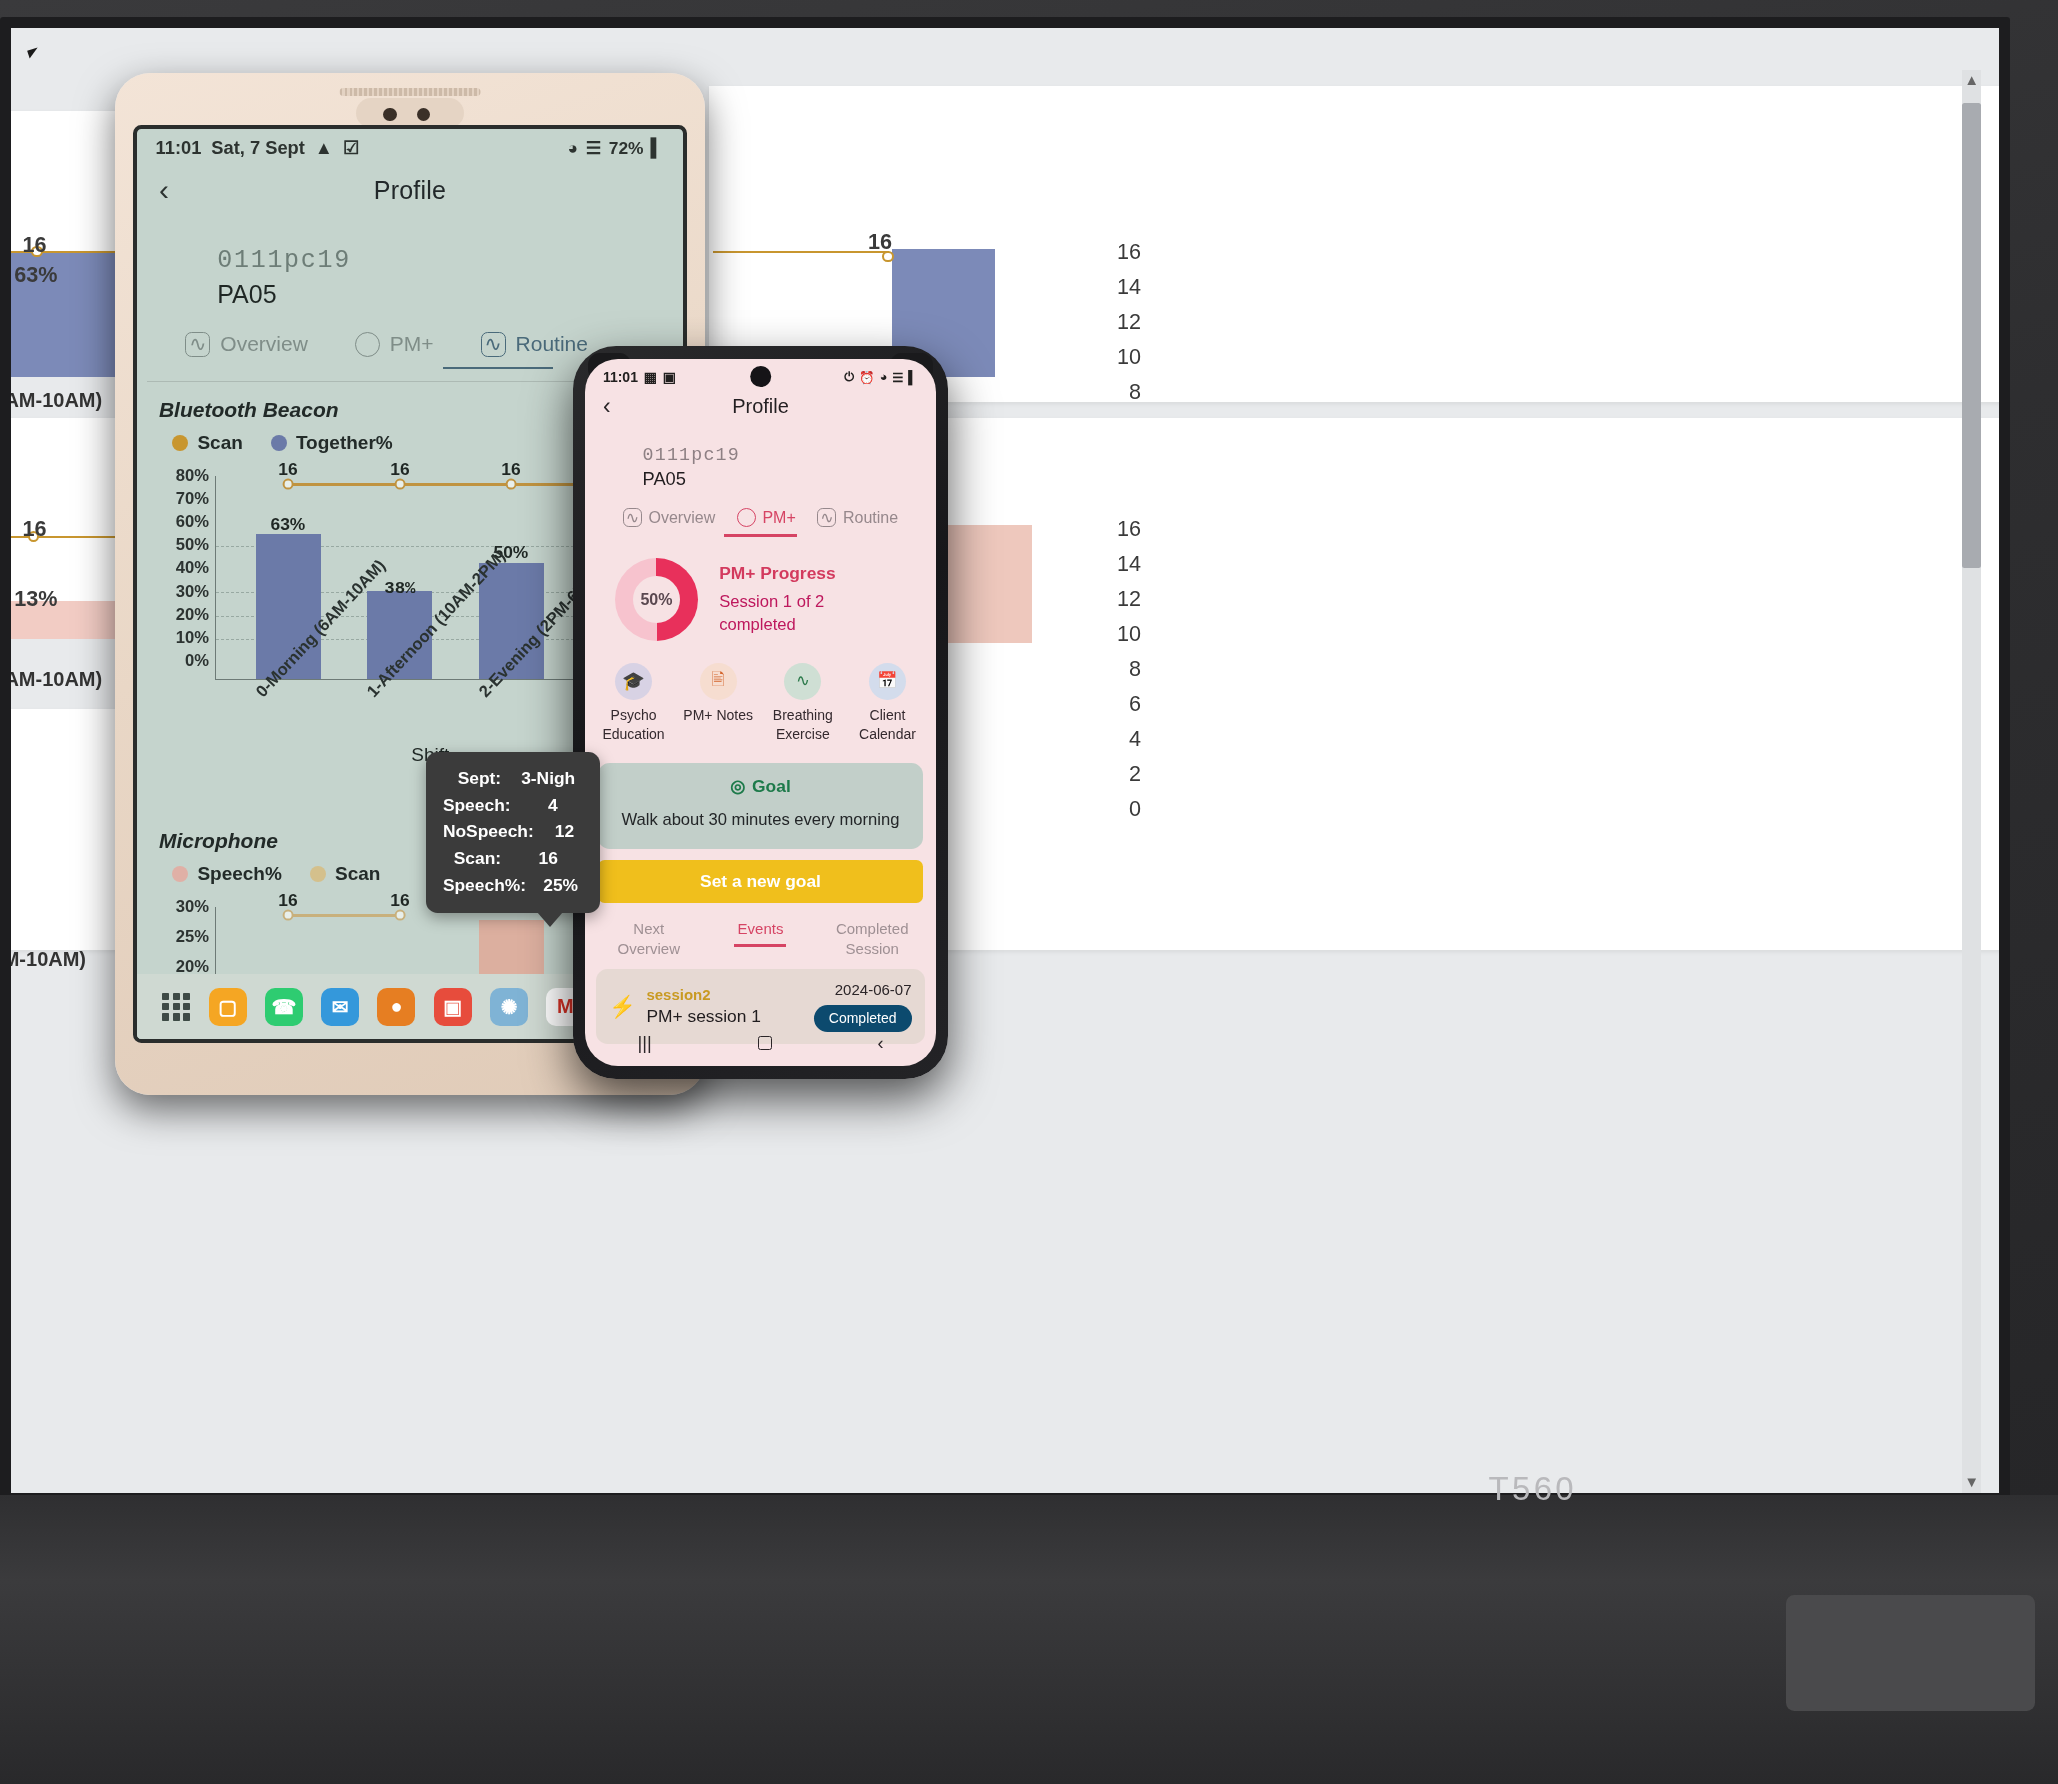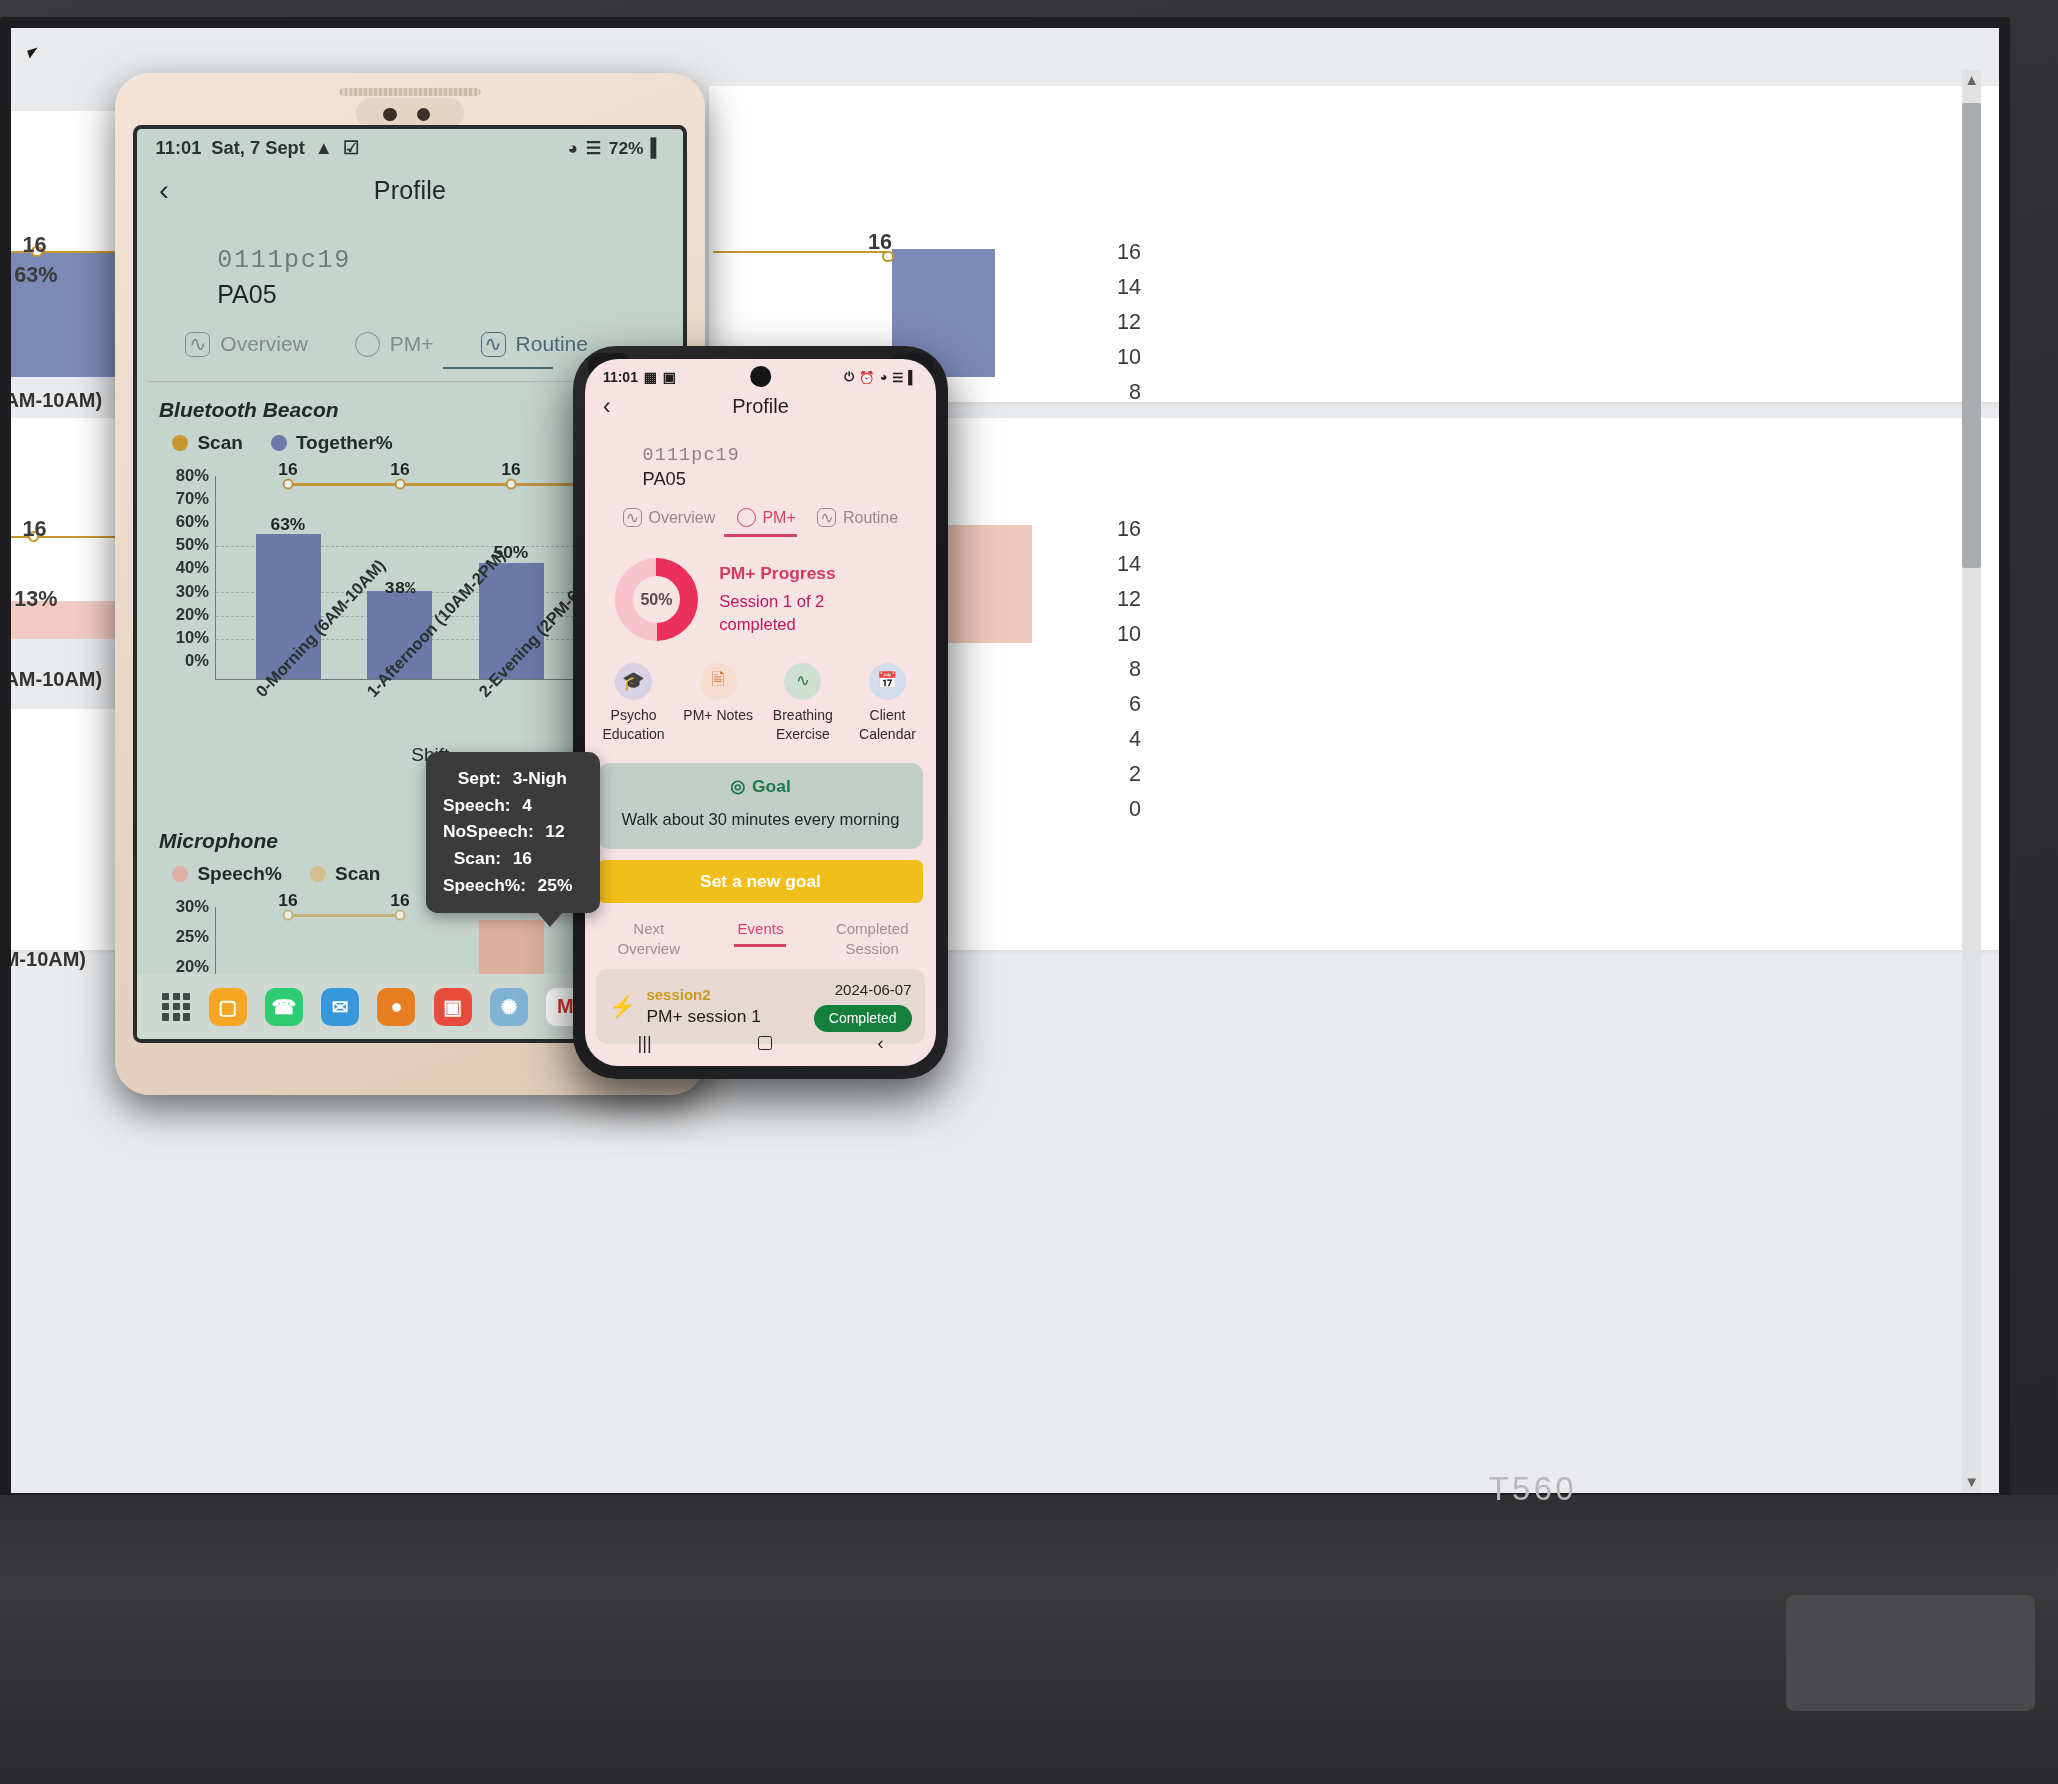--- a/index.html
+++ b/index.html
@@ -204,21 +204,21 @@
 
   .t-tooltip {
     position: absolute;
     background: #3b3b3b; color: #fff; border-radius: 11.6px;
     padding: 13.3px 16.6px 15px 16.6px; font-size: 17.4px; font-weight: bold;
     box-shadow: 0 5px 15px rgba(0,0,0,.35);
     z-index: 8;
   }
   .t-tooltip-row { display: flex; justify-content: flex-end; gap: 11.6px; line-height: 26.6px; }
   .t-tooltip-key { text-align: right; }
-  .t-tooltip-val { width: 71px; text-align: left; }
+  .t-tooltip-val { width: 71px; text-align: center; }
   .t-tooltip-arrow {
     position: absolute; bottom: -13.3px; right: 37px;
     width: 0; height: 0; border-left: 13.3px solid transparent;
     border-right: 13.3px solid transparent; border-top: 15px solid #3b3b3b;
   }
 
   .t-dock {
     position: absolute; left: 0; bottom: 0; width: 100%; height: 65px;
     background: #cfd9d2;
     display: flex; align-items: center; gap: 18.3px; padding-left: 25px;
@@ -341,21 +341,21 @@
     border-radius: 11.6px; padding: 11.6px 13.3px; position: relative;
     display: flex; align-items: center; gap: 10px;
   }
   .p-session-bolt { font-size: 21.6px; color: #d5a021; }
   .p-session-texts { flex: 1; }
   .p-session-name { font-size: 15px; color: #c99a22; font-weight: bold; }
   .p-session-sub { font-size: 17.4px; color: #201c1e; margin-top: 2.5px; }
   .p-session-right { text-align: right; }
   .p-session-date { font-size: 15px; color: #2b2528; }
   .p-badge {
-    margin-top: 6.6px; background: #15803d; color: #fff;
+    margin-top: 6.6px; background: #0c4a6e; color: #fff;
     border-radius: 15px; padding: 5.8px 15px; font-size: 14px; display: inline-block;
   }
   .p-navbar {
     position: absolute; left: 0; bottom: 0; width: 100%; height: 45px;
     display: flex; align-items: center; justify-content: space-around;
     color: #2b2528; font-size: 18.3px;
   }
   .p-navbar .sq { width: 14px; height: 14px; border: 1.7px solid #2b2528; border-radius: 2.5px; }
 
   .cursor {

